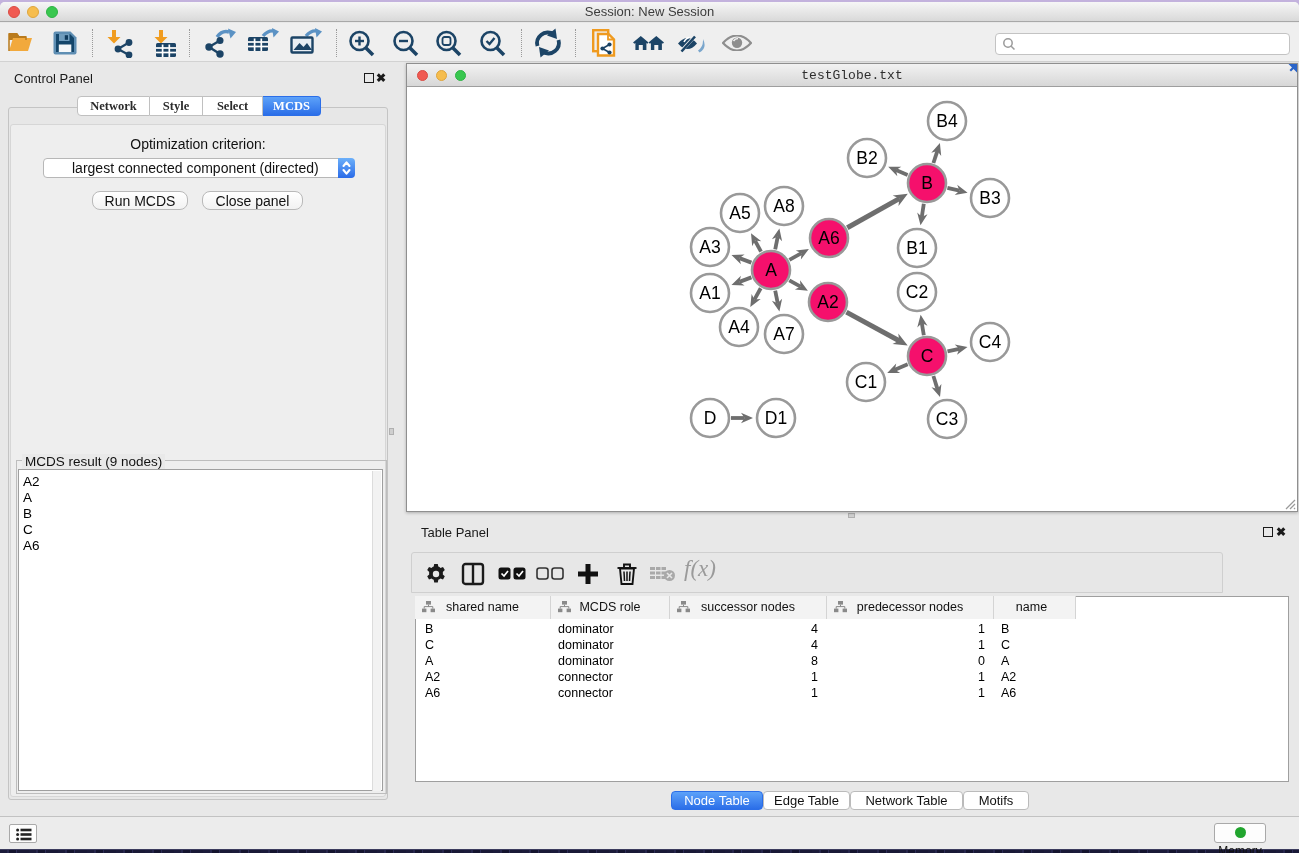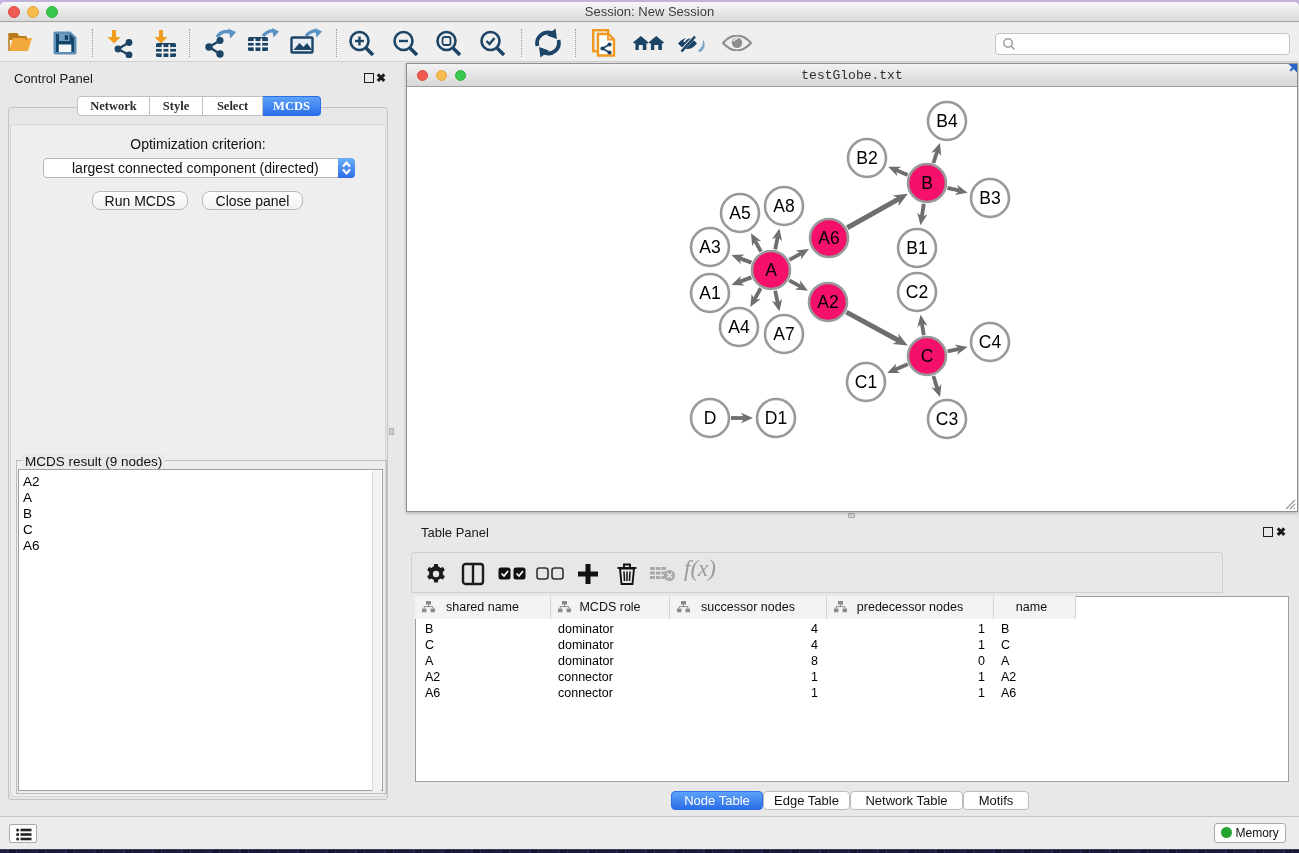--- a/index.html
+++ b/index.html
@@ -22,21 +22,21 @@
 .cpinner{left:10px;top:124px;width:376px;height:673px;background:#eeeeee;border:1px solid #d6d6d6;border-radius:3px;}
 .optlabel{left:0px;top:136px;width:396px;text-align:center;font-size:14px;color:#111;}
 .combo{left:43px;top:158px;width:311px;height:20px;background:#fff;border:1px solid #b7b7b7;border-radius:4px;font-size:14px;color:#111;line-height:18px;padding-left:28px;}
 .spin{left:338px;top:158px;width:17px;height:20px;background:linear-gradient(#6cb0fa,#2a6be8);border-radius:0 4px 4px 0;}
 .btn{height:19px;background:linear-gradient(#ffffff,#f2f2f2);border:1px solid #b9b9b9;border-radius:8px;font-size:14px;color:#111;text-align:center;line-height:18px;}
 .fieldset{left:16px;top:460px;width:371px;height:334px;border:1px solid #bdbdbd;}
 .legend{left:22px;top:454px;background:#e9e9e9;font-size:13.5px;color:#111;padding:0 3px;}
 .mcdslist{left:18px;top:469px;width:365px;height:322px;background:#fff;border:1px solid #9f9f9f;font-size:13.5px;color:#000;padding:4px 0 0 4px;line-height:16px;}
 .statusbar{left:0;top:816px;width:1299px;height:33px;background:#ececec;border-top:1px solid #c2c2c2;}
 .listbtn{left:9px;top:824px;width:28px;height:19px;background:#fdfdfd;border:1px solid #a9a9a9;border-radius:2px;}
-.membtn{left:1214px;top:823px;width:72px;height:20px;background:#fdfdfd;border:1px solid #a9a9a9;border-radius:3px;font-size:12px;color:#111;line-height:18px;text-align:center;}
+.membtn{left:1214px;top:823px;width:52px;height:20px;background:#fdfdfd;border:1px solid #a9a9a9;border-radius:3px;font-size:12px;color:#111;line-height:18px;text-align:center;}
 .iwin{left:406px;top:63px;width:892px;height:449px;background:#fff;border:1px solid #8f8f8f;box-shadow:0 1px 3px rgba(0,0,0,.25);}
 .ititle{left:0;top:0;width:100%;height:23px;background:linear-gradient(#f2f2f2,#d7d7d7);border-bottom:1px solid #9e9e9e;}
 .itext{width:100%;top:4px;text-align:center;font-size:13px;color:#2e2e2e;font-family:Liberation Mono, monospace;}
 .tp-title{left:421px;top:525px;font-size:13px;color:#1a1a1a;}
 .tpbox{left:411px;top:552px;width:812px;height:41px;background:#e7e7e7;border:1px solid #cfcfcf;border-radius:3px 3px 0 0;}
 .tbl{left:415px;top:596px;width:874px;height:186px;background:#fff;border:1px solid #9f9f9f;}
 .th{top:0;height:23px;background:#f3f3f3;border-right:1px solid #d4d4d4;font-size:12.5px;color:#111;text-align:center;line-height:23px;}
 .td{font-size:12.5px;color:#000;height:16px;line-height:16px;}
 .btab{height:19px;background:#fff;border:1px solid #bbb;border-radius:4px;font-size:13px;color:#111;text-align:center;line-height:17px;}
 .btab.sel{background:linear-gradient(#5da2f9,#2b6ee8);color:#fff;border-color:#2b6ee8;}

